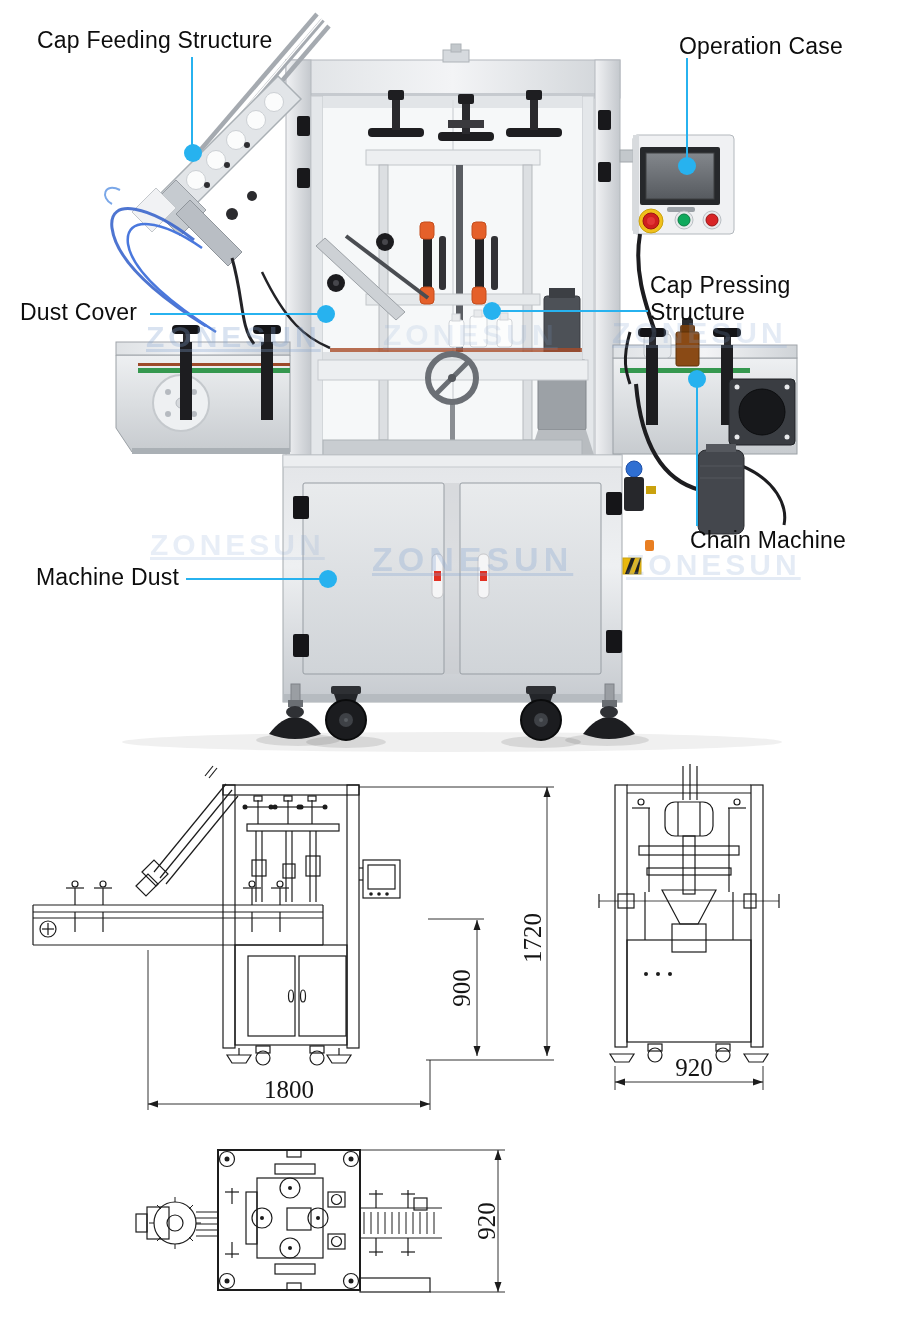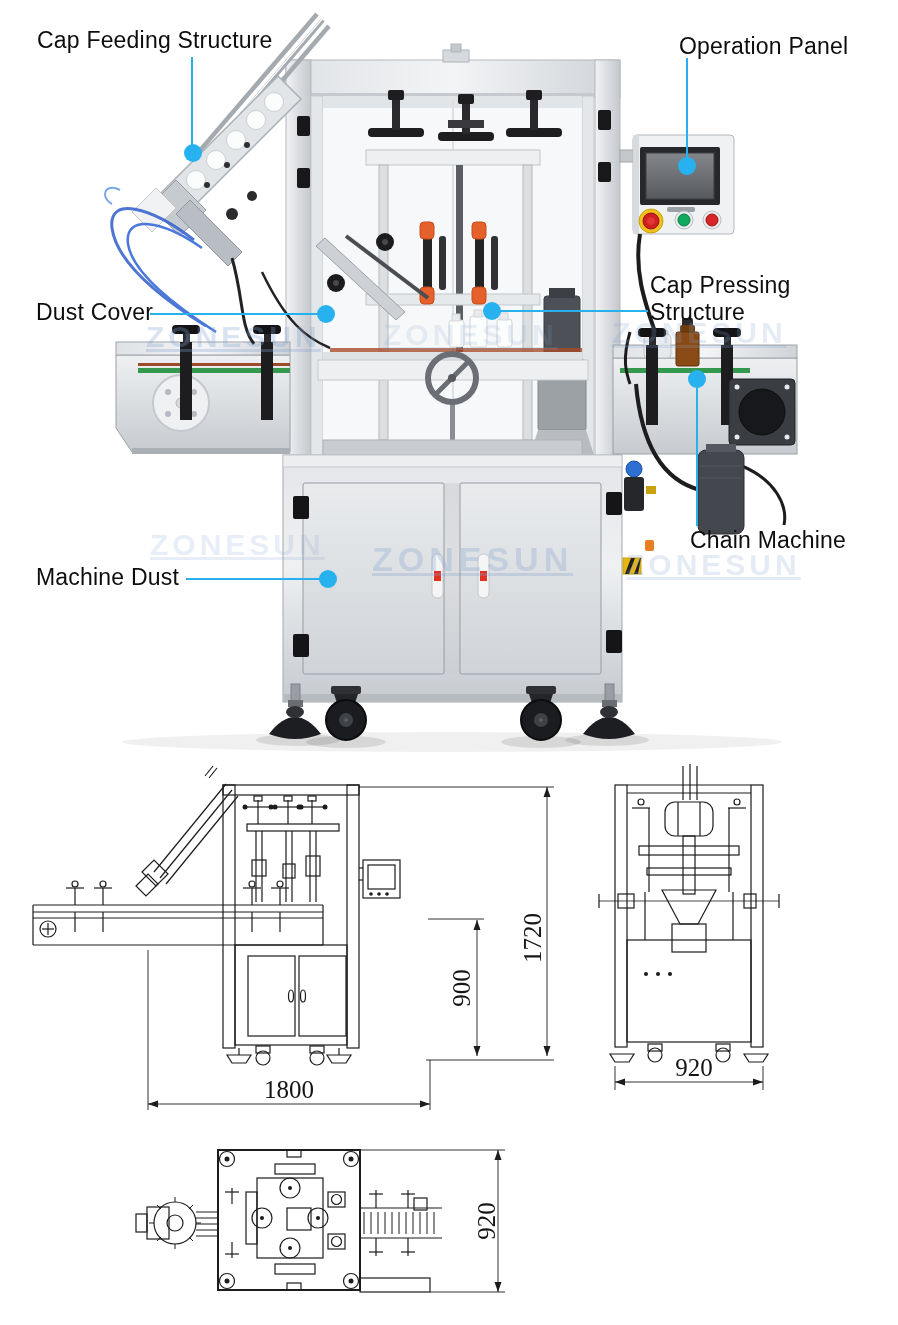--- a/index.html
+++ b/index.html
@@ -313,25 +313,25 @@
     <span class="wm" style="left:383px;top:318px;opacity:.55">ZONESUN</span>
     <span class="wm" style="left:612px;top:316px;opacity:.7">ZONESUN</span>
     <span class="wm" style="left:150px;top:528px;opacity:.6">ZONESUN</span>
     <span class="wm big" style="left:372px;top:540px">ZONESUN</span>
     <span class="wm" style="left:626px;top:548px;opacity:.7">ZONESUN</span>
 
     <div class="callout-label" style="left:37px;top:27px">Cap Feeding Structure</div>
     <div class="cline" style="left:191px;top:57px;width:2px;height:96px"></div>
     <div class="cdot" style="left:184px;top:144px"></div>
 
-    <div class="callout-label" style="left:679px;top:33px">Operation Panel</div>
+    <div class="callout-label" style="left:679px;top:33px">Operation Case</div>
     <div class="cline" style="left:686px;top:58px;width:2px;height:108px"></div>
     <div class="cdot" style="left:678px;top:157px"></div>
 
-    <div class="callout-label" style="left:36px;top:299px">Dust Cover</div>
+    <div class="callout-label" style="left:20px;top:299px">Dust Cover</div>
     <div class="cline" style="left:150px;top:313px;width:176px;height:2px"></div>
     <div class="cdot" style="left:317px;top:305px"></div>
 
     <div class="callout-label wrap" style="left:650px;top:272px">Cap Pressing Structure</div>
     <div class="cline" style="left:492px;top:310px;width:156px;height:2px"></div>
     <div class="cdot" style="left:483px;top:302px"></div>
 
     <div class="callout-label" style="left:36px;top:564px">Machine Dust</div>
     <div class="cline" style="left:186px;top:578px;width:142px;height:2px"></div>
     <div class="cdot" style="left:319px;top:570px"></div>

